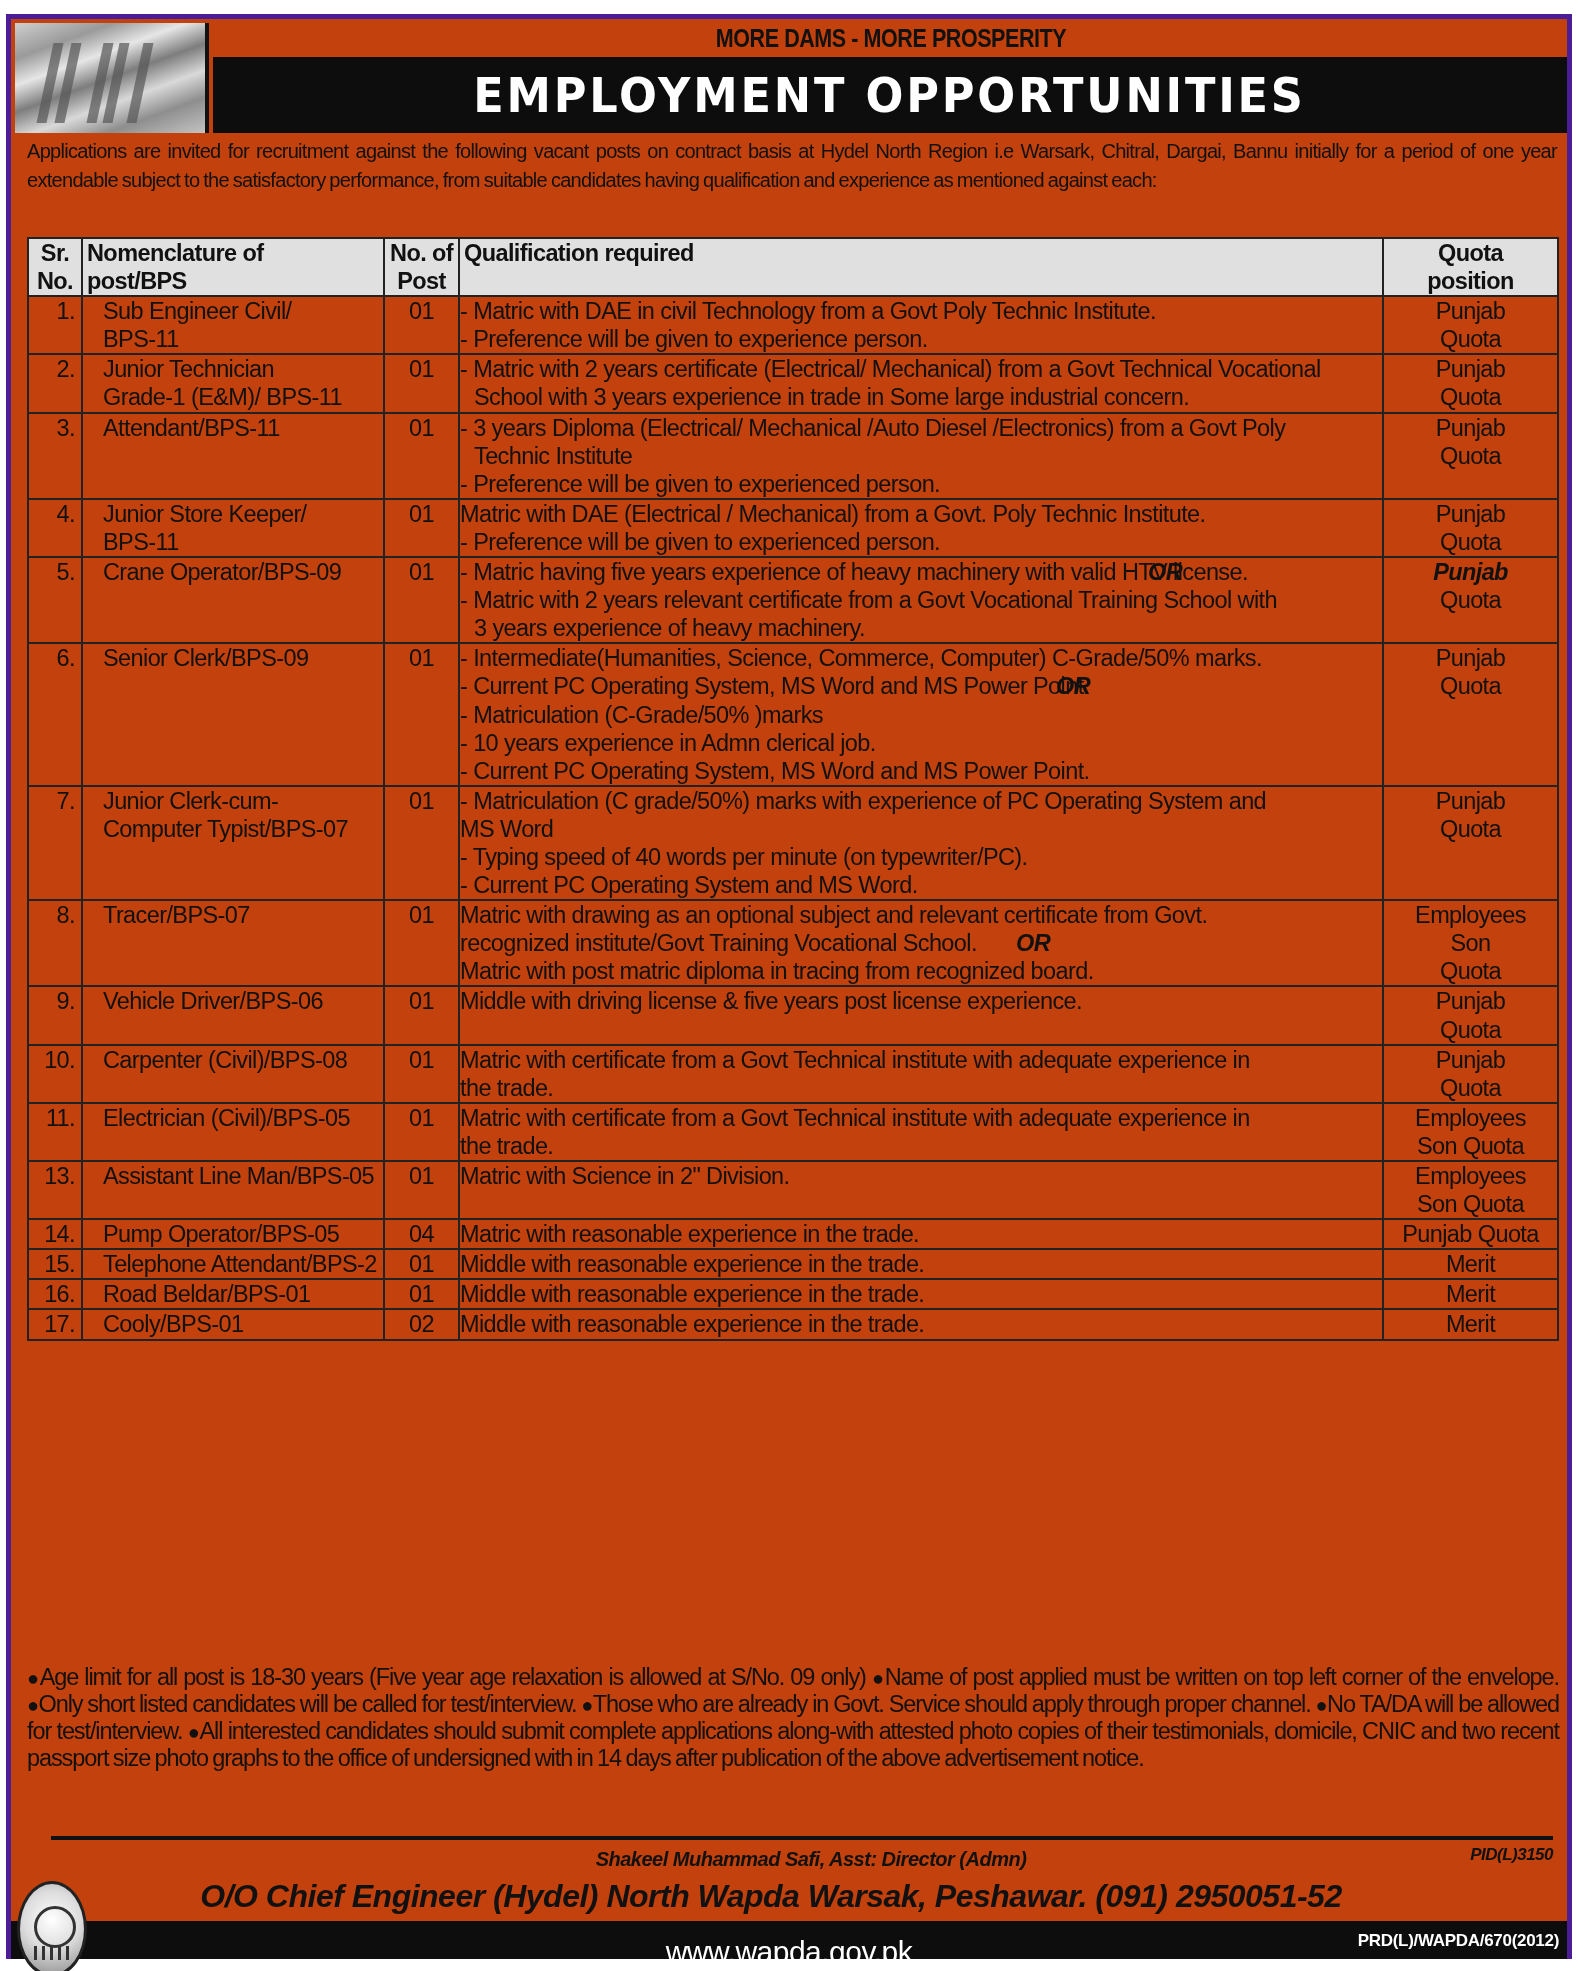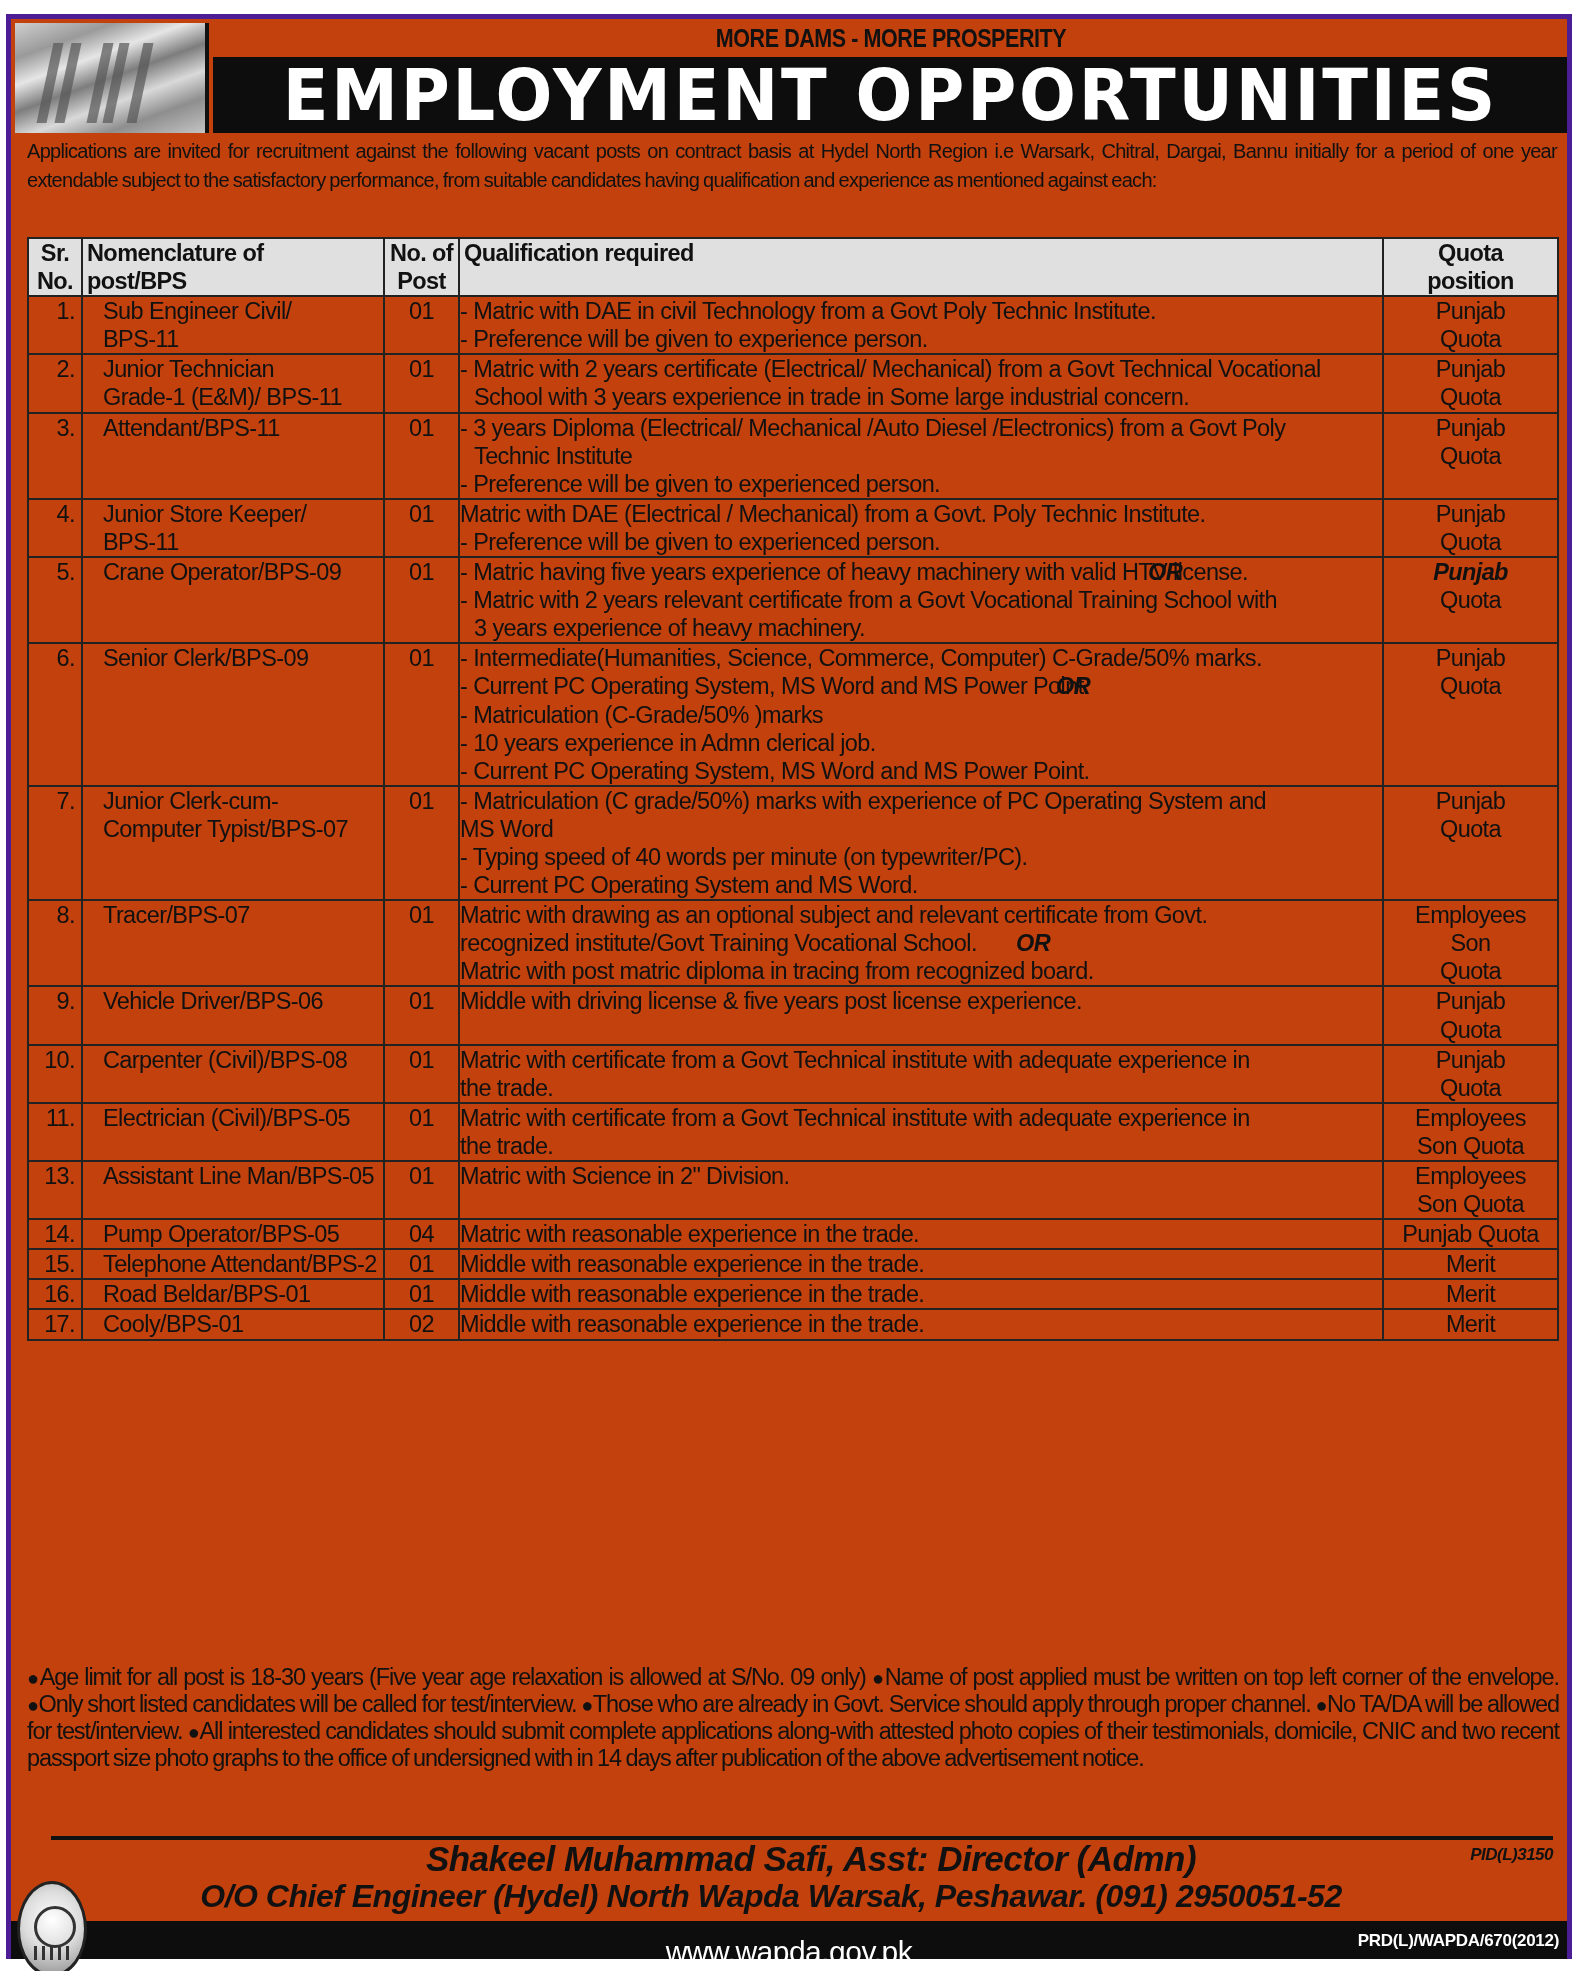--- a/index.html
+++ b/index.html
@@ -20,21 +20,21 @@
   }
   .header-photo .stripe { position: absolute; top: 20px; width: 10px; height: 80px; background: #555; transform: skewX(-12deg); opacity: .7; }
   .header-tagline {
     position: absolute; left: 204px; top: 0; width: 1352px; height: 38px;
     text-align: center; font-weight: bold; font-size: 25px; line-height: 38px;
     letter-spacing: -0.5px; transform: scaleX(0.86); transform-origin: center;
   }
   .header-banner {
     position: absolute; left: 202px; top: 38px; width: 1354px; height: 76px;
     background: #0d0d0d; color: #fff; text-align: center;
-    font-weight: bold; font-size: 72px; line-height: 76px; letter-spacing: 3px;
+    font-weight: bold; font-size: 48px; line-height: 76px; letter-spacing: 3px;
     font-family: "DejaVu Sans", "Liberation Sans", sans-serif;
   }
   .header-banner span { display: inline-block; transform: scaleX(0.93); }
 
   
   .intro {
     position: absolute; left: 16px; top: 118px; width: 1530px;
     font-size: 20px; line-height: 29px; letter-spacing: -0.7px;
     text-align: justify; word-spacing: -1px;
   }
@@ -65,21 +65,21 @@
     position: absolute; left: 16px; top: 1645px; width: 1532px;
     font-size: 23.5px; line-height: 26px; letter-spacing: -1.1px; text-align: justify;
     word-spacing: -1px;
   }
   .bullet { font-size: 20px; }
 
   
   .footer-rule { position: absolute; left: 40px; top: 1817px; width: 1502px; height: 4px; background: #111; }
   .signatory {
     position: absolute; left: 200px; top: 1822px; width: 1200px; text-align: center;
-    font-weight: bold; font-style: italic; font-size: 35px; line-height: 36px; letter-spacing: -0.5px;
+    font-weight: bold; font-style: italic; font-size: 20px; line-height: 36px; letter-spacing: -0.5px;
   }
   .office {
     position: absolute; left: 40px; top: 1858px; width: 1440px; text-align: center;
     font-weight: bold; font-style: italic; font-size: 32px; line-height: 38px; letter-spacing: -0.5px;
   }
   .pid {
     position: absolute; right: 14px; top: 1826px; font-weight: bold; font-style: italic;
     font-size: 17px; letter-spacing: -0.5px;
   }
   .footer-bar {

